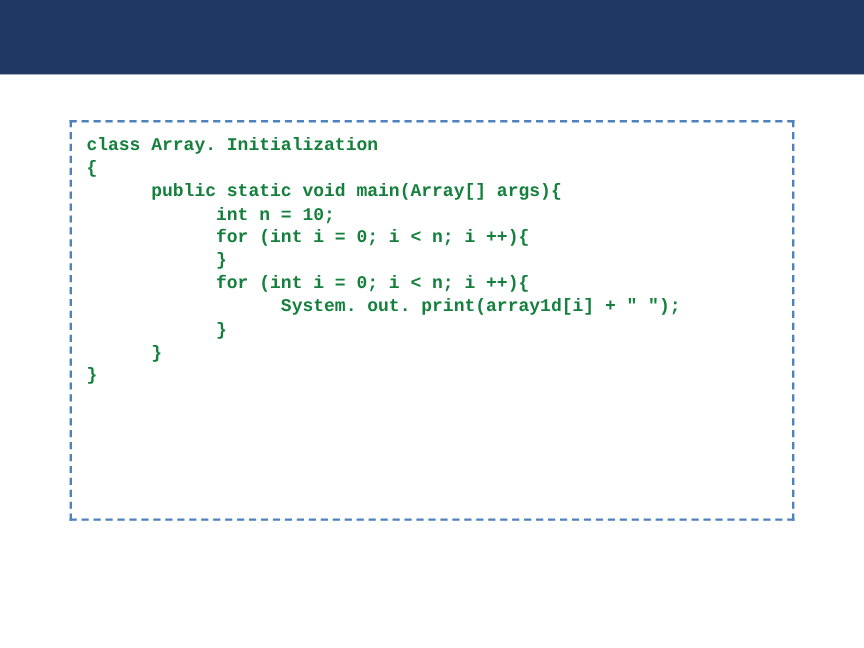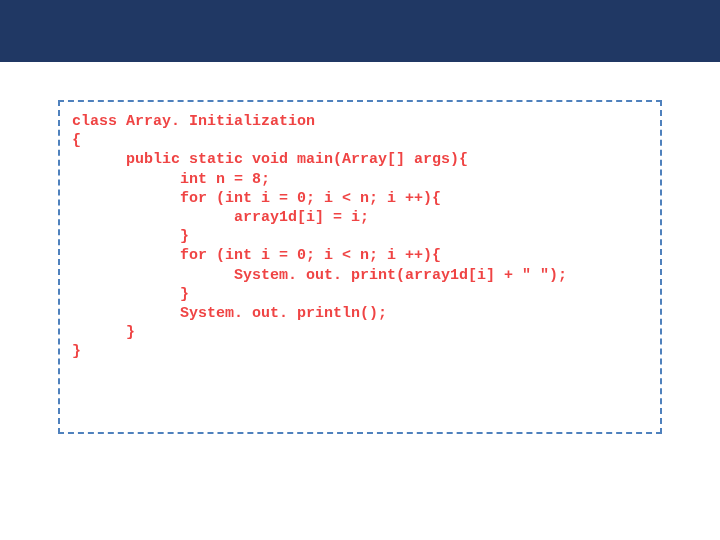--- a/index.html
+++ b/index.html
@@ -23,39 +23,37 @@
     width: 604px;
     height: 334px;
     border: 2px dashed #4F81BD;
     padding: 10px 12px 10px 12px;
     box-sizing: border-box;
   }
   .code-line {
     font-family: "Courier New", Courier, monospace;
     font-size: 15px;
     font-weight: bold;
-    color: #ef4444;
+    color: #15803d;
     white-space: pre;
     line-height: 1.28;
     letter-spacing: 0px;
   }
 </style>
 </head>
 <body>
 
 <div class="header-bar"></div>
 
 <div class="code-box">
   <div class="code-line">class Array. Initialization</div>
   <div class="code-line">{</div>
   <div class="code-line">      public static void main(Array[] args){</div>
-  <div class="code-line">            int n = 8;</div>
+  <div class="code-line">            int n = 10;</div>
   <div class="code-line"></div>
   <div class="code-line">            for (int i = 0; i &lt; n; i ++){</div>
-  <div class="code-line">                  array1d[i] = i;</div>
   <div class="code-line">            }</div>
   <div class="code-line">            for (int i = 0; i &lt; n; i ++){</div>
   <div class="code-line">                  System. out. print(array1d[i] + " ");</div>
   <div class="code-line">            }</div>
-  <div class="code-line">            System. out. println();</div>
   <div class="code-line">      }</div>
   <div class="code-line">}</div>
 </div>
 
 </body></html>

